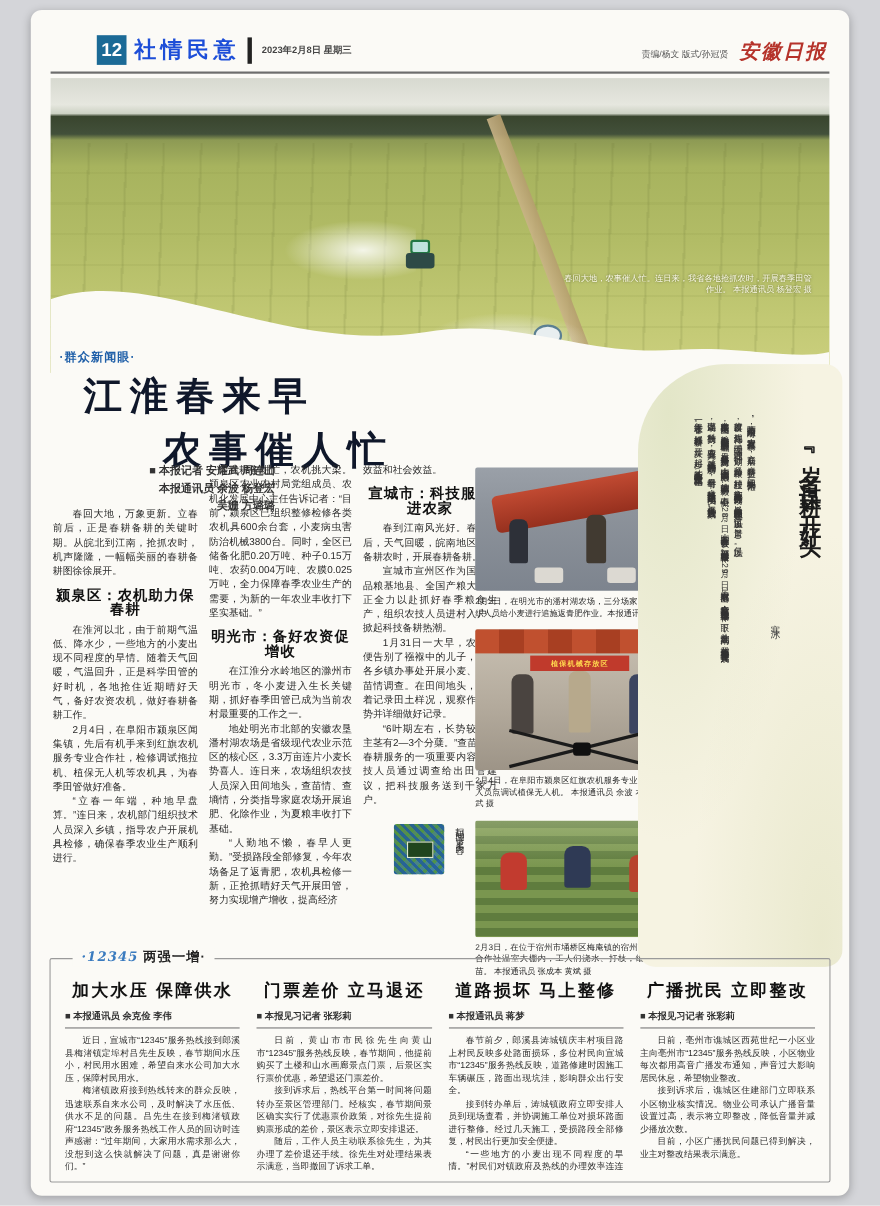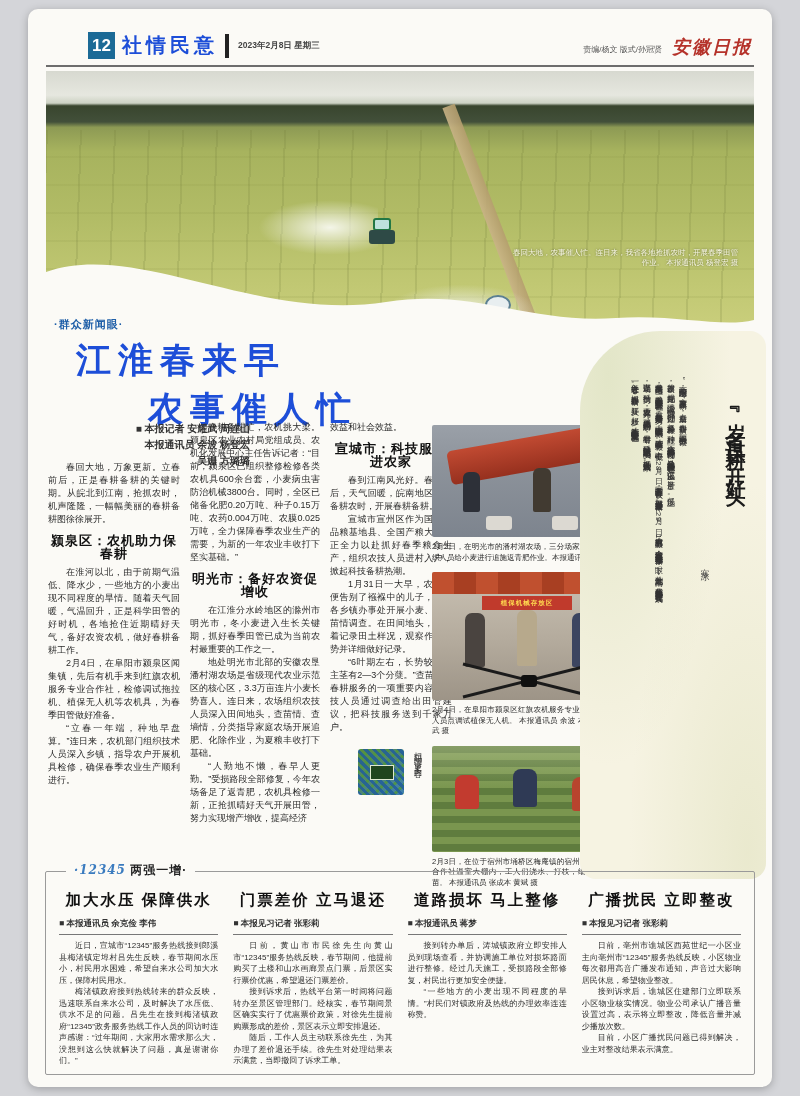--- a/index.html
+++ b/index.html
@@ -57,21 +57,21 @@
   .tractor2 .frame { position:absolute; left:6px; top:20px; width:44px; height:18px; background:#3e6f8e; border-radius:3px; }
   .mist2 { position:absolute; left:48%; top:80%; width:150px; height:45px;
     background:radial-gradient(ellipse at 50% 60%, rgba(240,242,235,.9), rgba(255,255,255,0) 72%); }
   .photo-cap { position:absolute; right:16px; top:66%; width:230px; text-align:right;
     font-size:7.5px; line-height:10.5px; color:#fdfbe8; text-shadow:0 0 2px rgba(60,70,30,.8); }
   .wave { position:absolute; left:0; bottom:-1px; width:100%; height:110px; }
 
   
   .eyebrow { position:absolute; left:26px; top:308px; font-size:11px; font-weight:bold;
     color:#1f5fa8; letter-spacing:1px; }
-  .headline { position:absolute; left:48px; top:328px; width:350px; color:#1d4ed8; }
+  .headline { position:absolute; left:48px; top:328px; width:350px; color:#0f172a; }
   .headline .l1 { font-size:35px; font-weight:900; letter-spacing:7px; }
   .headline .l2 { font-size:35px; font-weight:900; letter-spacing:7px; margin-left:72px; margin-top:2px; }
   .byline { position:absolute; left:14px; top:412px; width:208px; text-align:right;
     font-size:10px; font-weight:bold; color:#333; line-height:16px; }
 
   
   .news-col { position:absolute; font-size:9px; line-height:13px; text-align:justify;
     color:#2a2a2a; overflow:hidden; }
   .news-col p { text-indent:2em; margin:0; }
   .sec-head { font-weight:900; font-size:13px; color:#111; text-align:center;
@@ -302,20 +302,21 @@
         <div class="hot-body">
           <p>日前，黄山市市民徐先生向黄山市“12345”服务热线反映，春节期间，他提前购买了土楼和山水画廊景点门票，后景区实行票价优惠，希望退还门票差价。</p>
           <p>接到诉求后，热线平台第一时间将问题转办至景区管理部门。经核实，春节期间景区确实实行了优惠票价政策，对徐先生提前购票形成的差价，景区表示立即安排退还。</p>
           <p>随后，工作人员主动联系徐先生，为其办理了差价退还手续。徐先生对处理结果表示满意，当即撤回了诉求工单。</p>
         </div>
       </div>
       <div class="hot-art">
         <div class="hot-title">道路损坏 马上整修</div>
         <div class="hot-by">■ 本报通讯员 蒋梦</div>
         <div class="hot-body">
+          <p>春节前夕，郎溪县涛城镇庆丰村项目路上村民反映多处路面损坏，多位村民向宣城市“12345”服务热线反映，道路修建时因施工车辆碾压，路面出现坑洼，影响群众出行安全。</p>
           <p>接到转办单后，涛城镇政府立即安排人员到现场查看，并协调施工单位对损坏路面进行整修。经过几天施工，受损路段全部修复，村民出行更加安全便捷。</p>
           <p>“一些地方的小麦出现不同程度的旱情。”村民们对镇政府及热线的办理效率连连称赞。</p>
         </div>
       </div>
       <div class="hot-art">
         <div class="hot-title">广播扰民 立即整改</div>
         <div class="hot-by">■ 本报见习记者 张彩莉</div>
         <div class="hot-body">
           <p>日前，亳州市谯城区西苑世纪一小区业主向亳州市“12345”服务热线反映，小区物业每次都用高音广播发布通知，声音过大影响居民休息，希望物业整改。</p>
           <p>接到诉求后，谯城区住建部门立即联系小区物业核实情况。物业公司承认广播音量设置过高，表示将立即整改，降低音量并减少播放次数。</p>

